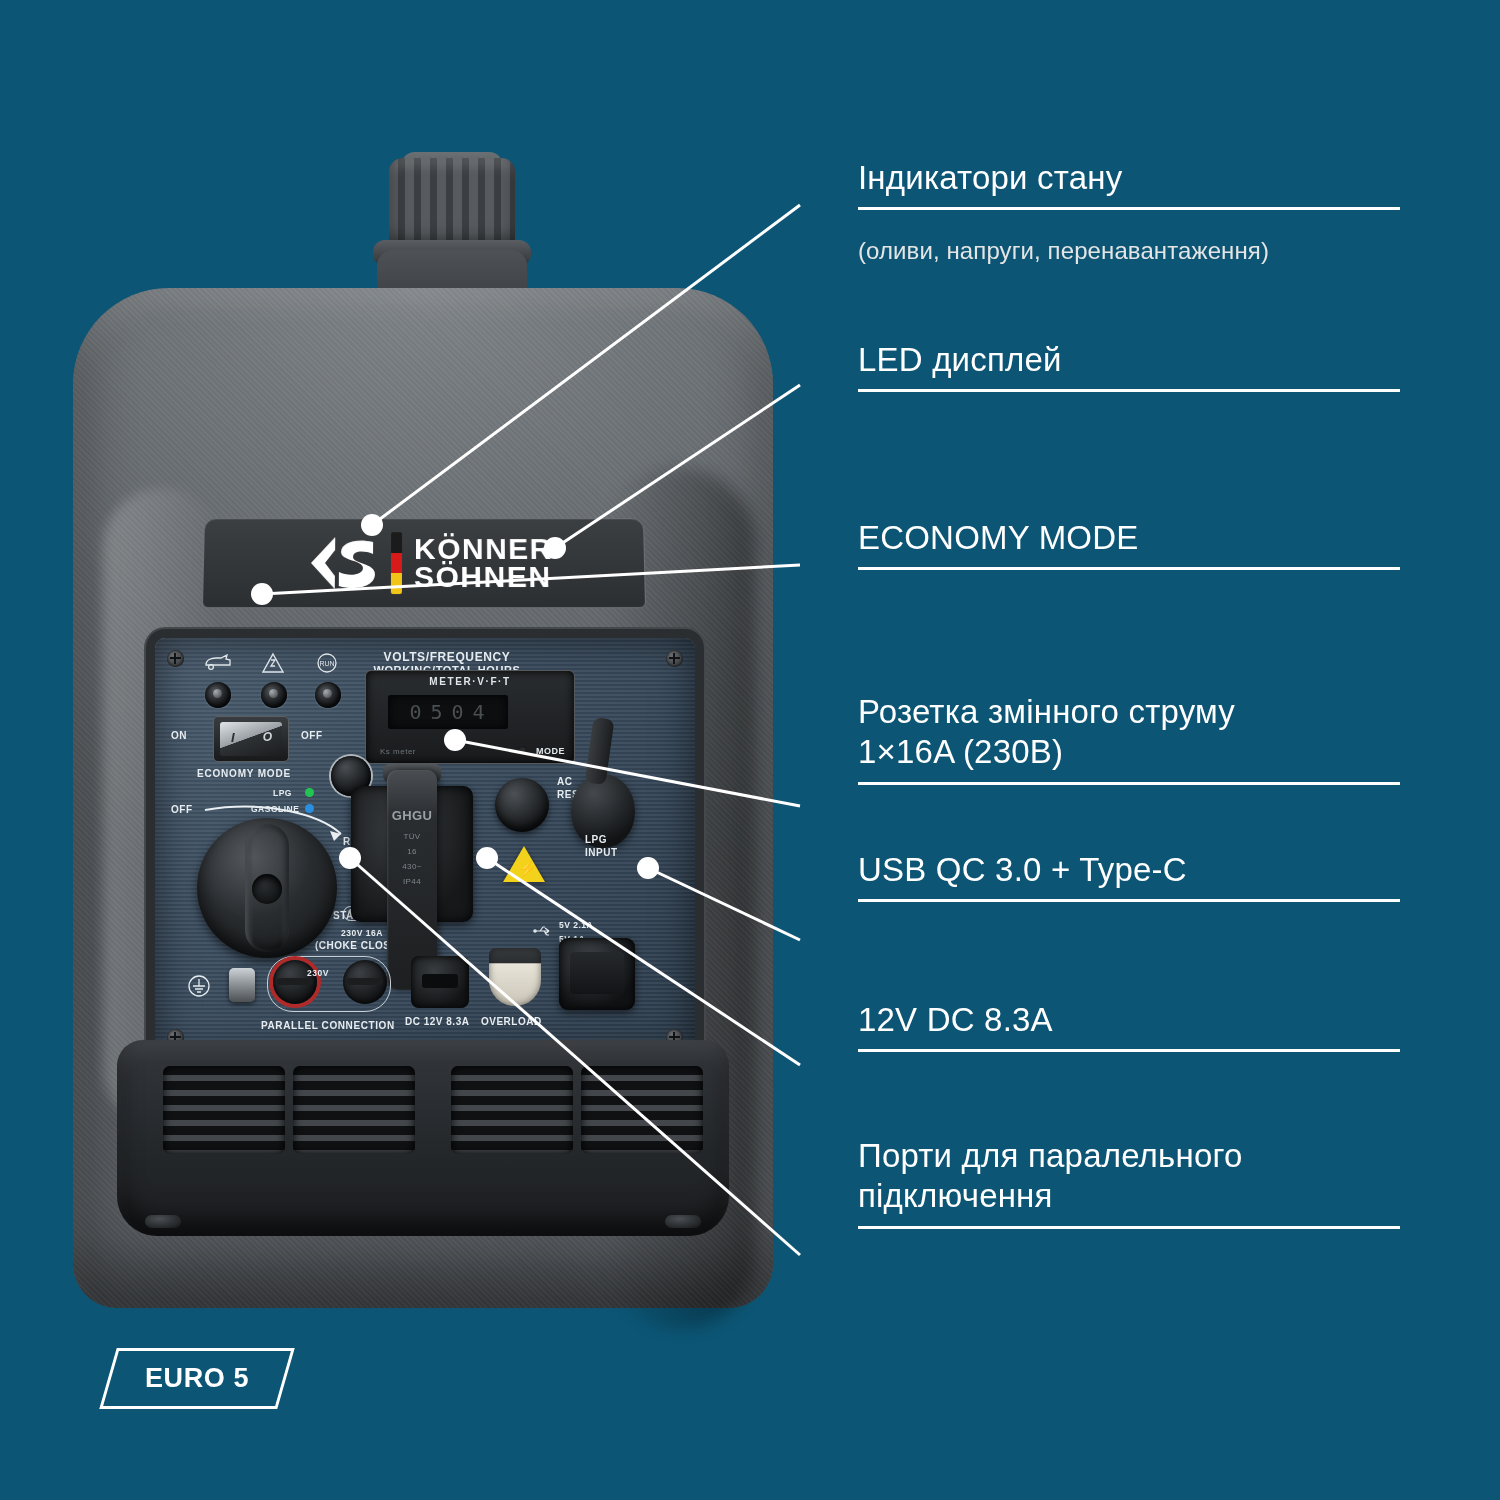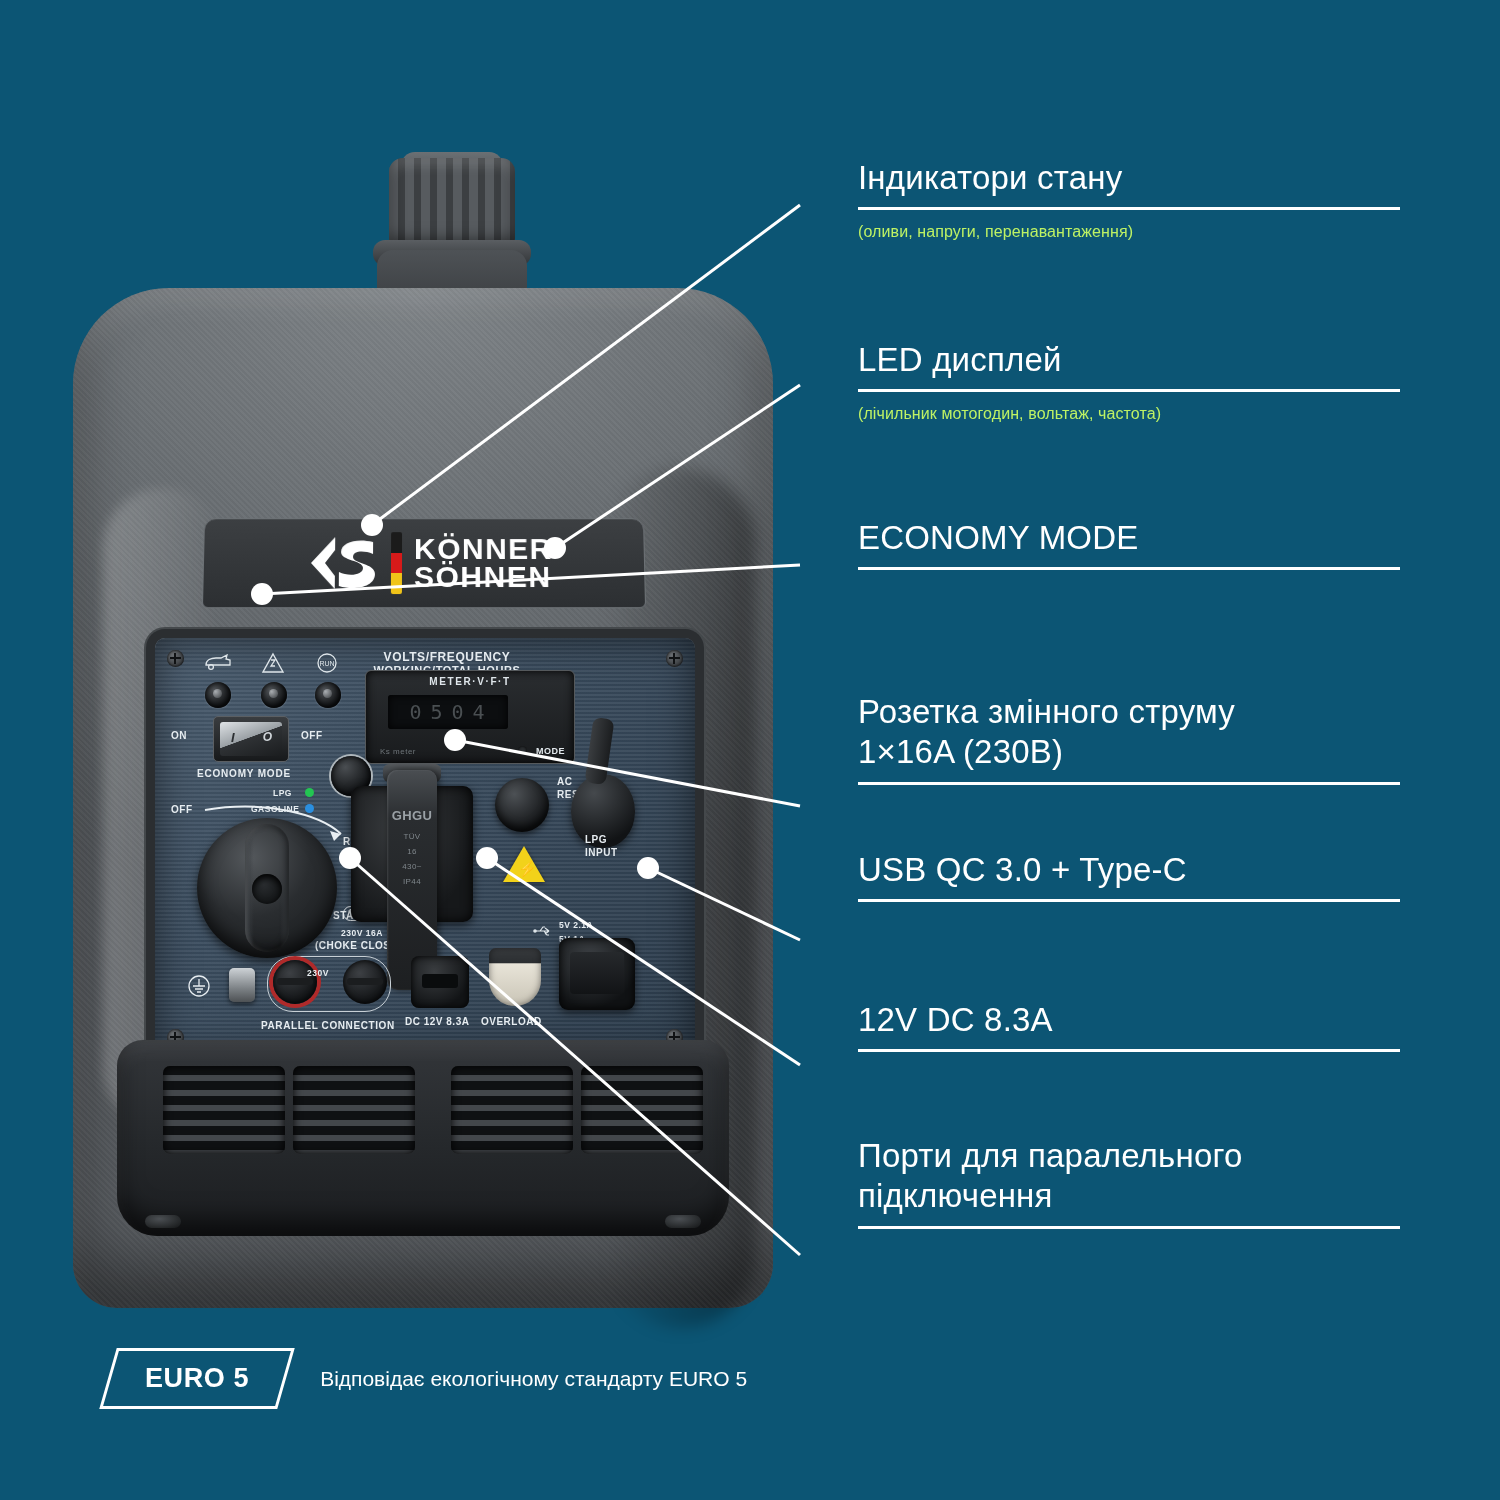--- a/index.html
+++ b/index.html
@@ -244,21 +244,21 @@
   .vfoot{position:absolute;bottom:8px;width:36px;height:13px;border-radius:7px;
     background:radial-gradient(ellipse at 40% 30%,#4b4f53,#131516);}
 
   
   .callout{position:absolute;}
   .co-title{
     color:#ffffff;font-size:33px;font-weight:400;line-height:1.22;
     letter-spacing:.2px;white-space:pre-line;
   }
   .co-rule{height:3px;background:#ffffff;margin-top:9px;}
-  .co-sub{color:#bef264;font-size:16px;margin-top:13px;letter-spacing:.1px;}
+  .co-sub{color:#e5e5e5;font-size:24px;margin-top:27px;letter-spacing:.1px;}
 
   svg.leaders{position:absolute;left:0;top:0;width:1500px;height:1500px;pointer-events:none;}
 
   
   .euro{position:absolute;left:108px;top:1348px;display:flex;align-items:center;gap:34px;}
   .euro-badge{
     border:3px solid #fff;color:#fff;font-size:27px;font-weight:700;letter-spacing:.6px;
     padding:12px 34px;transform:skewX(-16deg);
   }
   .euro-badge span{display:inline-block;transform:skewX(16deg);}
@@ -472,21 +472,20 @@
 
   <div class="callout" style="left:858px;top:158px;width:542px">
     <div class="co-title">Індикатори стану</div>
     <div class="co-rule"></div>
     <div class="co-sub">(оливи, напруги, перенавантаження)</div>
   </div>
 
   <div class="callout" style="left:858px;top:340px;width:542px">
     <div class="co-title">LED дисплей</div>
     <div class="co-rule"></div>
-    <div class="co-sub">(лічильник мотогодин, вольтаж, частота)</div>
   </div>
 
   <div class="callout" style="left:858px;top:518px;width:542px">
     <div class="co-title">ECONOMY MODE</div>
     <div class="co-rule"></div>
   </div>
 
   <div class="callout" style="left:858px;top:692px;width:542px">
     <div class="co-title">Розетка змінного струму
 1×16A (230В)</div>
@@ -506,16 +505,15 @@
   <div class="callout" style="left:858px;top:1136px;width:542px">
     <div class="co-title">Порти для паралельного
 підключення</div>
     <div class="co-rule"></div>
   </div>
 
   <div class="euro">
     <div class="euro-badge">
       <span>EURO 5</span>
     </div>
-    <div class="euro-text">Відповідає екологічному стандарту EURO 5</div>
   </div>
 
 </div>
 
 </body></html>

